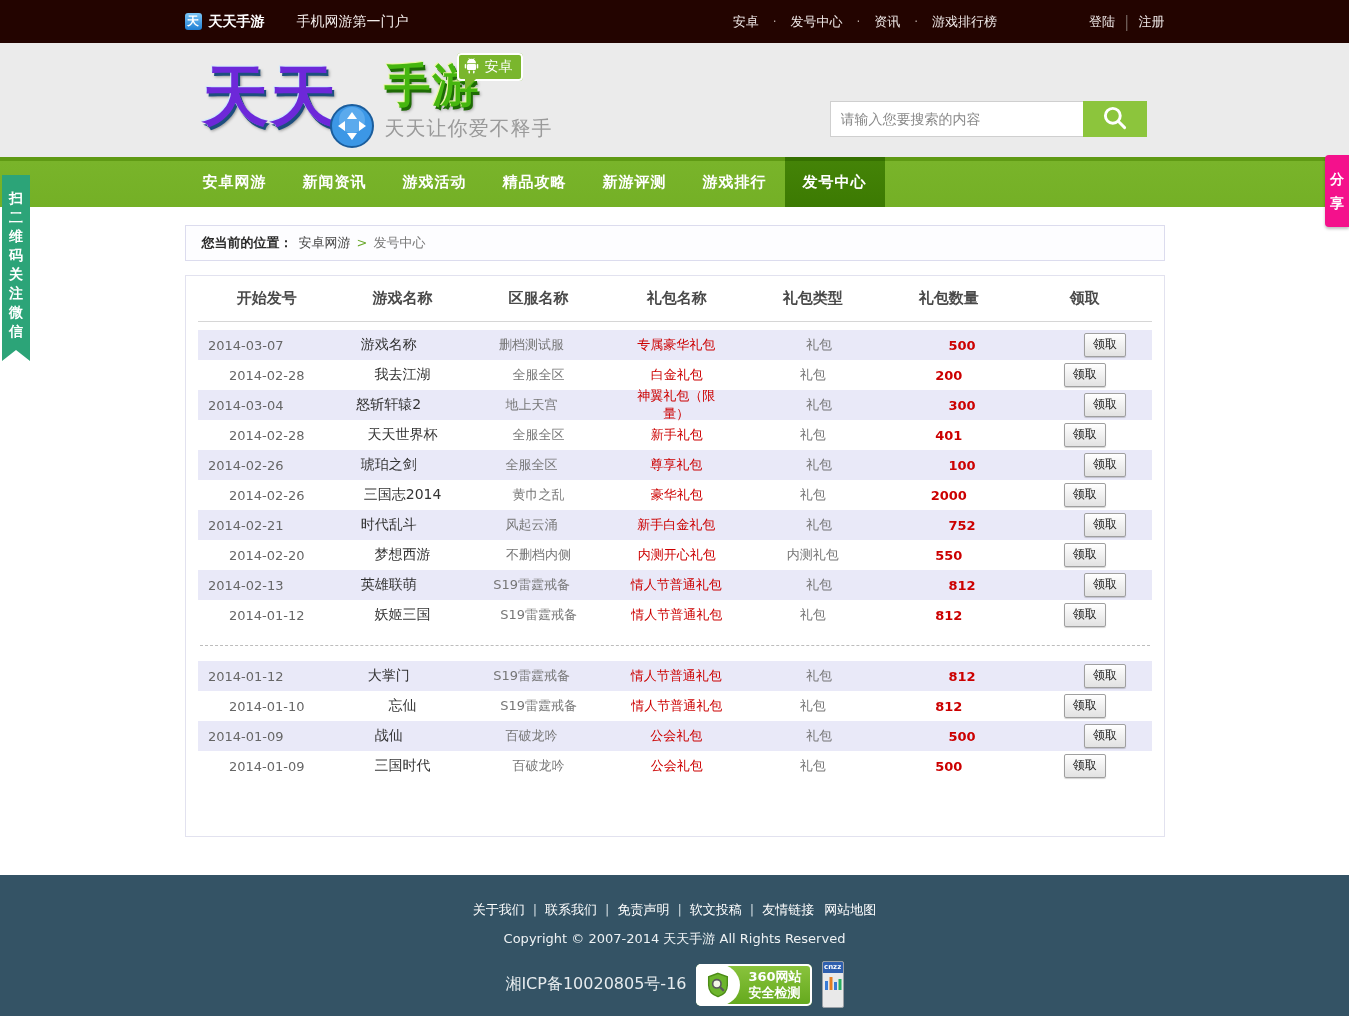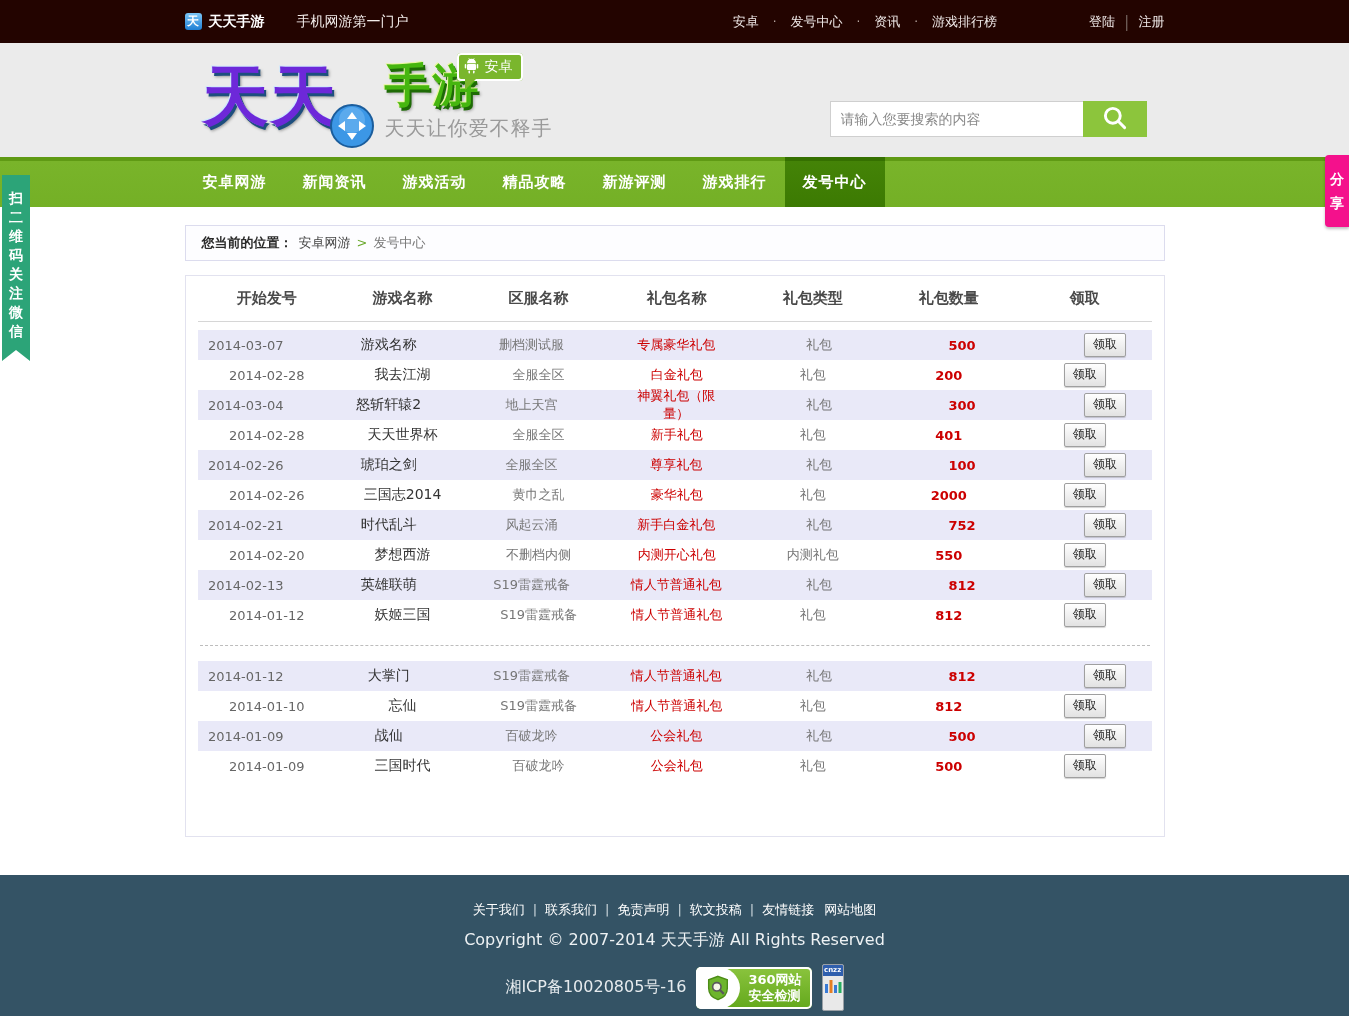--- a/index.html
+++ b/index.html
@@ -84,21 +84,21 @@
     border:1px solid #9f9f9f; border-radius:2px; background:linear-gradient(#ffffff,#e2e2e2);
     box-shadow:0 1px 1px rgba(0,0,0,.18); }
   .dash-sep { border-top:1px dashed #bdbdbd; margin:15px 2px; }
 
   
   .footer { height:141px; background:#345365; text-align:center; color:#fff; }
   .f-links { padding-top:26px; font-size:13px; }
   .f-links a { color:#fff; }
   .f-links .bar { margin:0 8px; color:#cdd8de; }
   .f-links .sp { margin:0 3px; }
-  .f-copy { margin-top:11px; font-size:16px; color:#eef2f4; }
+  .f-copy { margin-top:11px; font-size:13px; color:#eef2f4; }
   .f-badges { margin-top:13px; display:flex; align-items:center; justify-content:center; gap:10px; }
   .f-icp { font-size:16px; color:#e6ebee; }
   .b360 { display:flex; align-items:center; height:42px; border-radius:5px; overflow:hidden; cursor:pointer;
     background:linear-gradient(180deg,#8bc43e,#63a81c); box-shadow:0 0 0 2px #fff inset; }
   .b360 .shield-wrap { width:44px; height:42px; background:#fff; border-radius:5px 50% 50% 5px;
     display:flex; align-items:center; justify-content:center; }
   .b360 .b360-txt { padding:0 10px 0 8px; color:#fff; font-size:13px; font-weight:bold; line-height:16px; text-align:left; }
   .cnzz { width:22px; height:47px; background:#e9e9e9; border:1px solid #9aa0a6; border-radius:2px; cursor:pointer; overflow:hidden; }
   .cnzz .cz-top { height:11px; background:#2f5fae; color:#fff; font-size:7px; line-height:11px; text-align:center;
     font-weight:bold; letter-spacing:0; }

